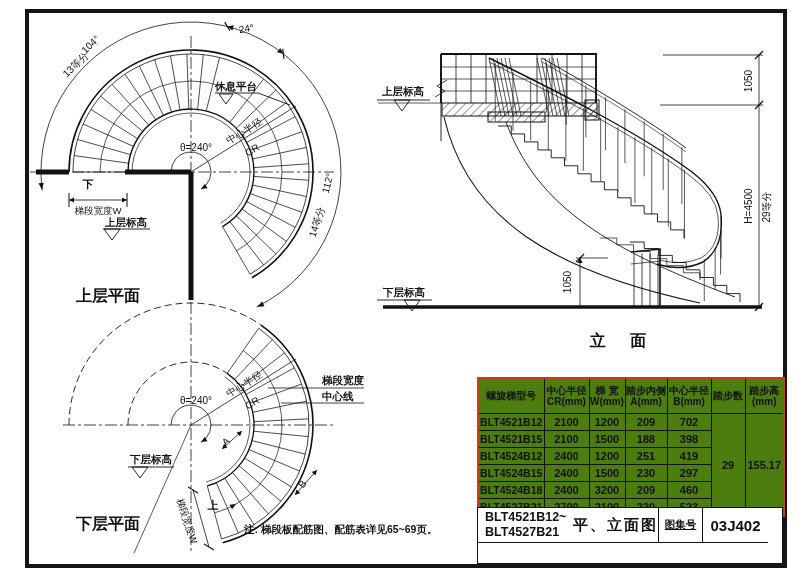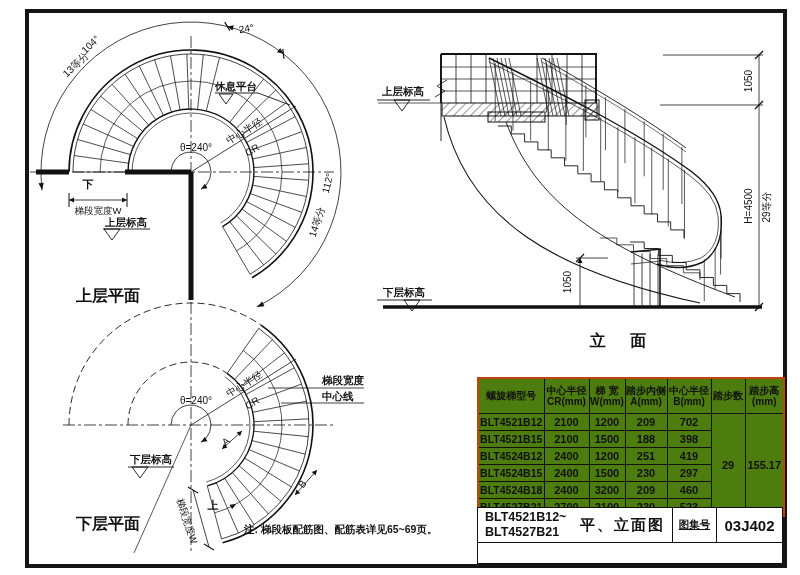--- a/index.html
+++ b/index.html
@@ -18,21 +18,21 @@
              border-collapse:collapse;table-layout:fixed;background:#4d7c0f;
              border:2px solid #c2410c;}
   table.spec th,table.spec td{border:1px solid #111;padding:0;text-align:center;vertical-align:middle;}
   table.spec thead th{font-size:10px;font-weight:bold;height:34px;line-height:1.12;}
   table.spec thead th span{display:block;}
   table.spec tbody td{font-size:11px;height:16px;line-height:16px;font-weight:bold;}
   table.spec td.model{font-size:10.5px;}
 
   .tblock{position:absolute;left:477px;top:507px;width:306px;height:57px;
           box-sizing:border-box;border:1.5px solid #111;background:#fff;
-          display:flex;flex-direction:column;}
+          display:flex;flex-direction:row;}
   .tb-r1{display:flex;height:35px;border-bottom:1.5px solid #111;box-sizing:border-box;}
   .tb-models{width:95px;box-sizing:border-box;padding:2px 0 0 7px;font-size:12.5px;line-height:1.22;font-weight:bold;}
   .tb-title{flex:1;display:flex;align-items:center;justify-content:center;
             font-size:15px;font-weight:bold;letter-spacing:2px;}
   .tb-atlas-lb{width:44px;box-sizing:border-box;border-left:1.5px solid #111;
                display:flex;align-items:center;justify-content:center;font-size:10.5px;font-weight:bold;text-decoration:underline;}
   .tb-atlas-no{width:66px;box-sizing:border-box;border-left:1.5px solid #111;
                display:flex;align-items:center;justify-content:center;font-size:15px;font-weight:bold;}
   .tb-r2{display:flex;flex:1;}
   .tb-r2>div{box-sizing:border-box;display:flex;align-items:center;justify-content:center;}

